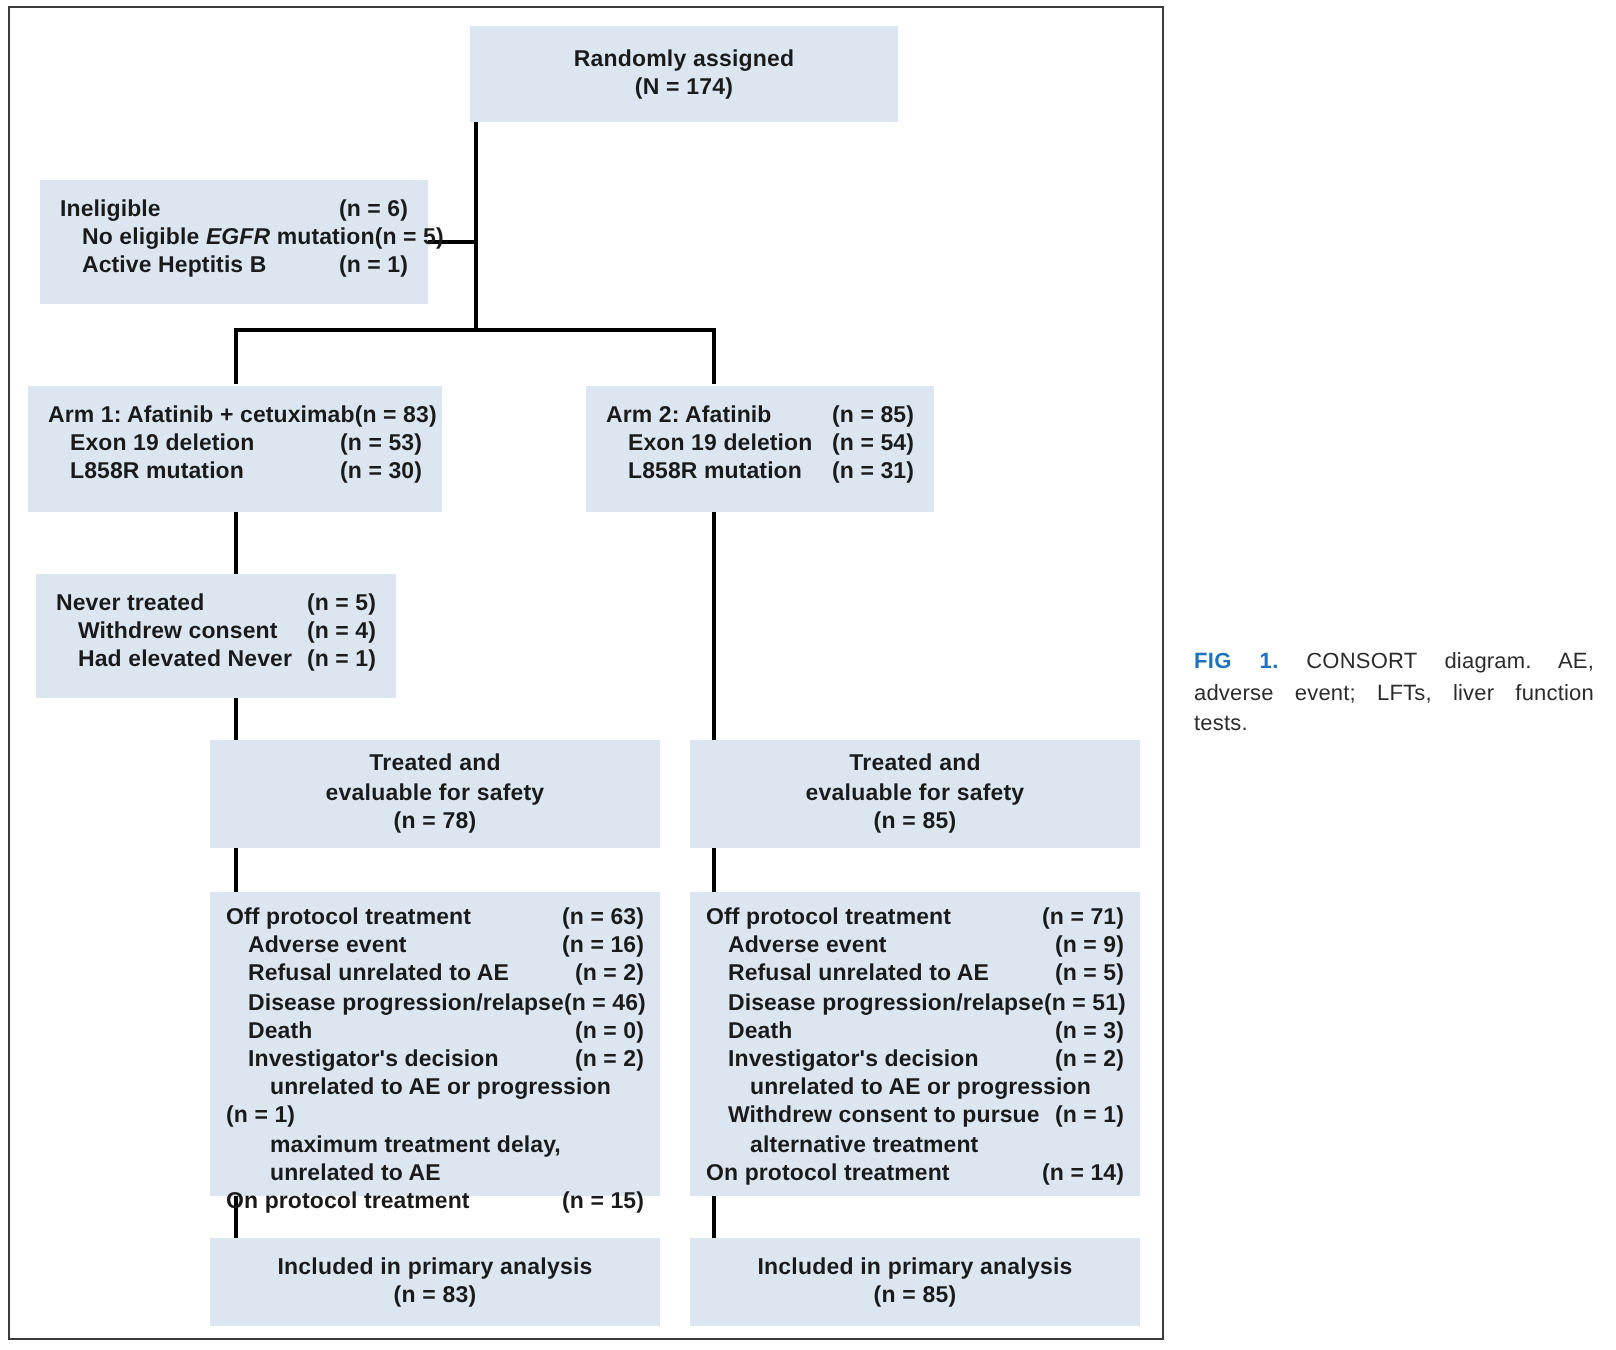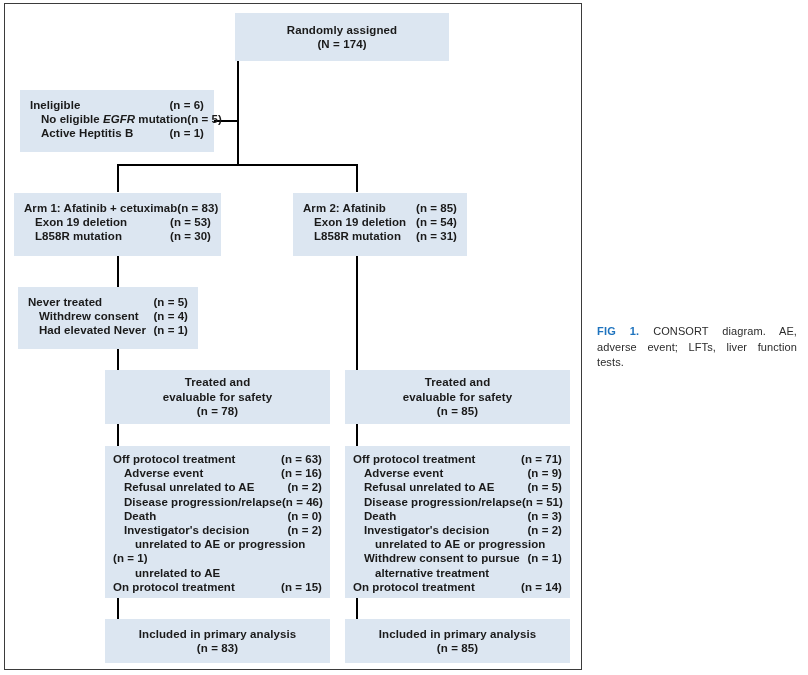--- a/index.html
+++ b/index.html
@@ -218,20 +218,24 @@
       <span class="num">(n = 2)</span>
     </div>
     <div class="row ind2">
       <span class="lbl">unrelated to AE or progression</span>
       <span class="num"></span>
     </div>
     <div class="row ind1">
       <span class="num">(n = 1)</span>
     </div>
     <div class="row ind2">
+      <span class="lbl">maximum treatment delay,</span>
+      <span class="num"></span>
+    </div>
+    <div class="row ind2">
       <span class="lbl">unrelated to AE</span>
       <span class="num"></span>
     </div>
     <div class="row">
       <span class="lbl">On protocol treatment</span>
       <span class="num">(n = 15)</span>
     </div>
   </div>
 
   <div class="node listbox" style="left:340px; top:442px; width:225px; height:152px; padding:6px 8px;">

